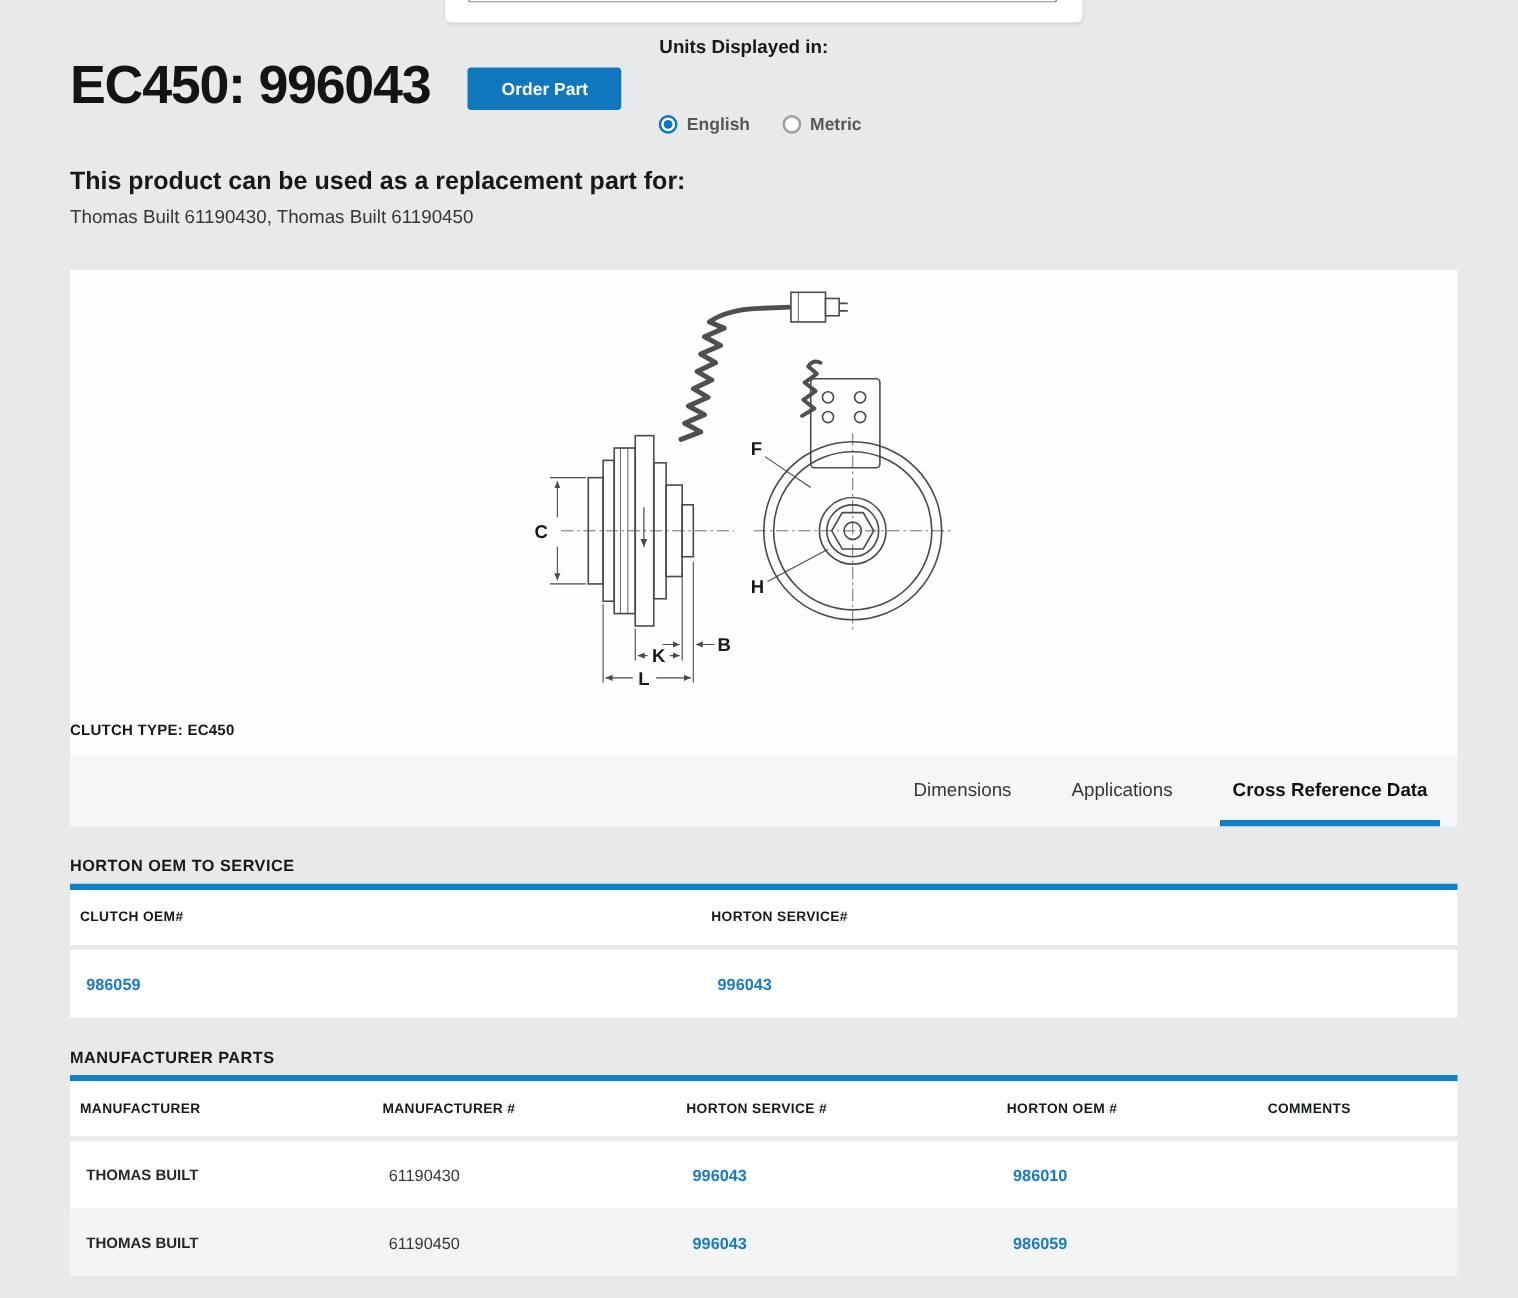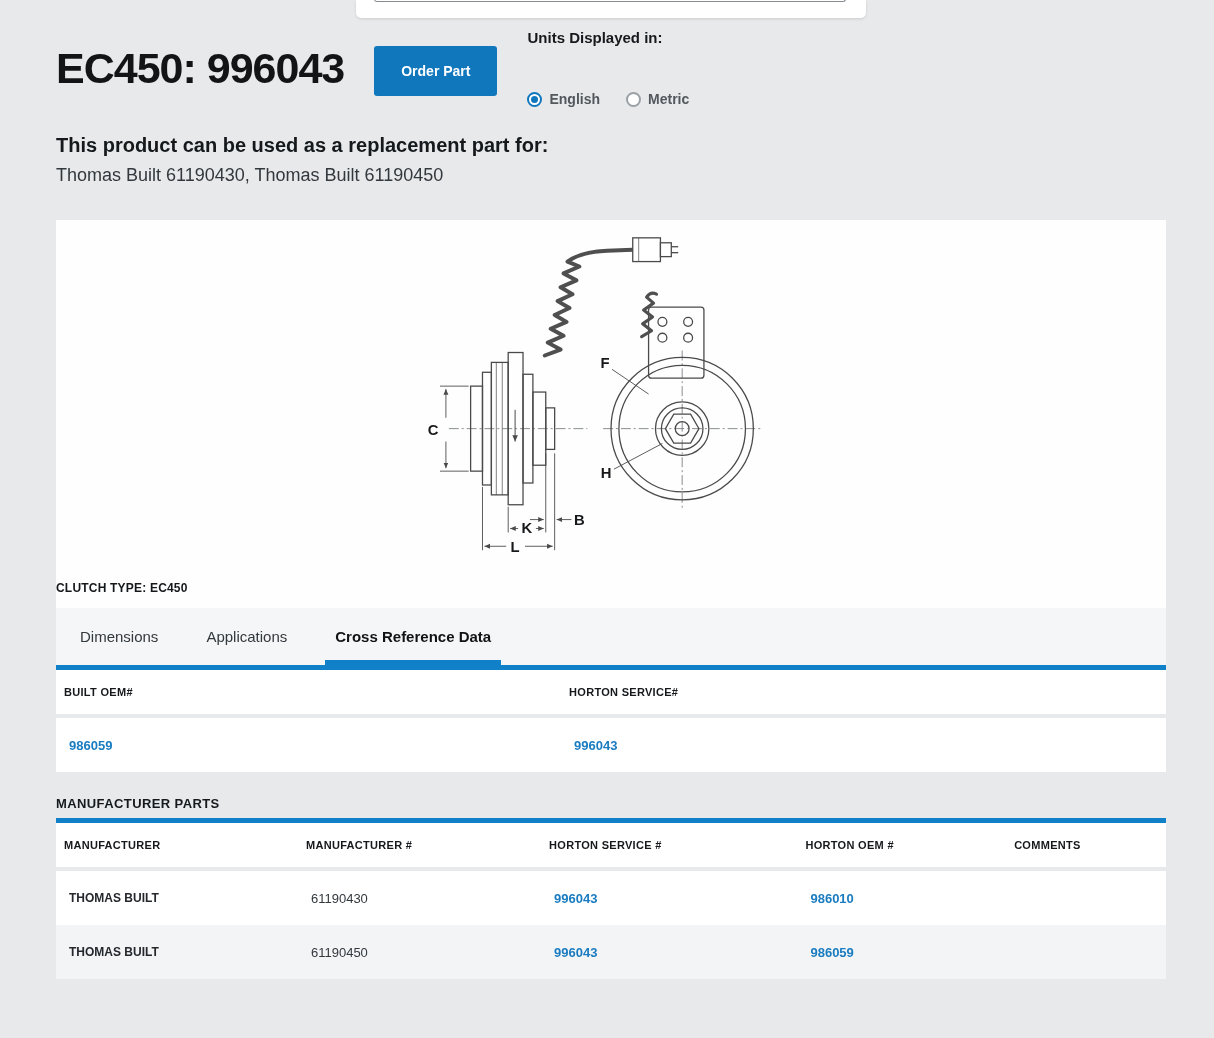--- a/index.html
+++ b/index.html
@@ -21,46 +21,46 @@
   .top-cut-inner {
     position: absolute; left: 18px; right: 20px; top: -8px; height: 10px;
     border: 1.5px solid #868b90; border-top: none; border-radius: 0 0 3px 3px;
   }
   .content { padding: 0 48px 0 56px; }
 
   
   .product-header { display: flex; align-items: center; padding-top: 28px; }
   h1.page-title { margin: 0; font-size: 43px; line-height: 44px; font-weight: 700; letter-spacing: -1px; color: #121416; }
   .order-btn {
-    margin-left: 30px; margin-top: 7px; height: 50px; padding: 0 27px;
+    margin-left: 30px; margin-top: 7px; height: 34px; padding: 0 27px;
     background: #1177bd; color: #fff; font-family: inherit;
     font-size: 14px; font-weight: 700; border: none; border-radius: 3px; cursor: pointer;
   }
   .units-block { margin-left: 30px; padding-top: 1px; }
   .units-label { font-size: 15px; font-weight: 700; color: #15191c; margin-bottom: 9px; }
   .units-row { display: flex; gap: 26px; align-items: center; }
   .radio-opt { display: flex; align-items: center; gap: 7px; font-size: 14px; font-weight: 700; color: #53585d; cursor: pointer; margin-top: 36px; }
   .radio { width: 15px; height: 15px; border-radius: 50%; background: #fff; border: 2px solid #9aa0a5; position: relative; flex: 0 0 auto; }
   .radio.checked { border-color: #1177bd; }
   .radio.checked::after { content: ""; position: absolute; inset: 2px; border-radius: 50%; background: #1177bd; }
   .part-ids { margin-left: 46px; display: flex; gap: 46px; padding-top: 26px; font-size: 15px; color: #3c4248; white-space: nowrap; }
   .id-value { color: #1a7cc0; font-weight: 700; margin-left: 5px; text-decoration: none; cursor: pointer; }
 
   
   h2.replacement-heading { font-size: 20px; font-weight: 700; color: #15191c; margin: 27px 0 8px; }
-  p.replacement-list { font-size: 18px; color: #33383d; margin: 0 0 34px; }
+  p.replacement-list { font-size: 15px; color: #33383d; margin: 0 0 34px; }
 
   
   .diagram-panel { background: #fefefe; height: 388px; position: relative; }
   .diagram-panel svg { display: block; margin: 0 auto; padding-top: 4px; }
   .diagram-caption { position: absolute; bottom: 13px; left: 0; width: 100%; text-align: left;
     font-size: 12px; font-weight: 700; color: #15181b; letter-spacing: .2px; }
 
   
-  .tabs { background: #f4f6f7; display: flex; height: 57px; }
+  .tabs { background: #f4f6f7; display: flex; height: 57px; justify-content: flex-end; }
   .tab { display: flex; align-items: center; padding: 0 24px; font-size: 15px; color: #33383d; position: relative; cursor: pointer; }
   .tab.active { font-weight: 700; color: #101214; }
   .tab.active::after { content: ""; position: absolute; left: 14px; right: 14px; bottom: 0; height: 5px; background: #1081c9; }
 
   
   h3.section-heading { font-size: 13px; font-weight: 700; letter-spacing: .4px; color: #15191c; margin: 24px 0 7px; }
   .tbl-bar { height: 5px; background: #1081c9; }
   .tbl-head { background: #fff; height: 44px; display: flex; align-items: center; margin-bottom: 4px; }
   .tbl-head > div { font-size: 11px; font-weight: 700; letter-spacing: .3px; color: #15191c; padding-left: 8px; }
   .tbl-row { background: #fff; height: 54px; display: flex; align-items: center; }
@@ -184,23 +184,24 @@
     <div class="diagram-caption">CLUTCH TYPE: EC450</div>
   </div>
 
   <nav class="tabs">
     <div class="tab">Dimensions</div>
     <div class="tab">Applications</div>
     <div class="tab active">Cross Reference Data</div>
   </nav>
 
   <section>
+    <h3 class="section-heading">HORTON OEM TO SERVICE</h3>
     <div class="tbl-bar"></div>
     <div class="tbl-head">
-      <div class="t2-1">BUILT OEM#</div>
+      <div class="t2-1">CLUTCH OEM#</div>
       <div class="t2-2">HORTON SERVICE#</div>
     </div>
     <div class="tbl-row">
       <div class="t2-1">
           <a class="link">986059</a>
         </div>
       <div class="t2-2">
           <a class="link">996043</a>
         </div>
     </div>

